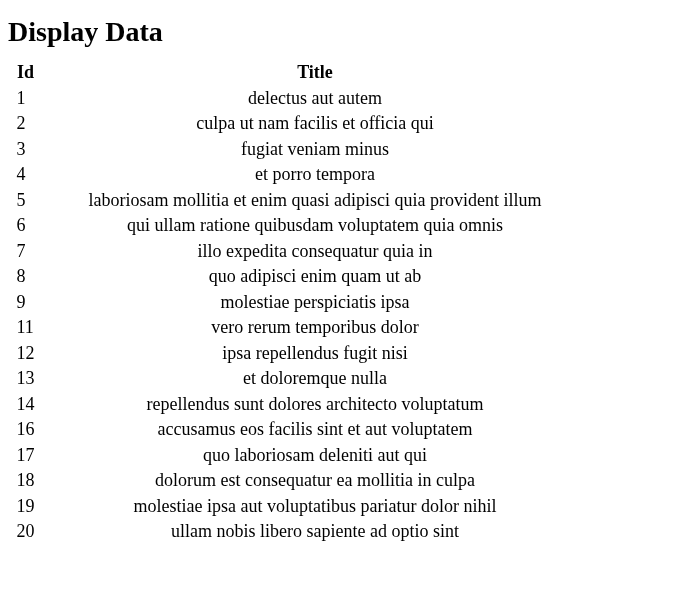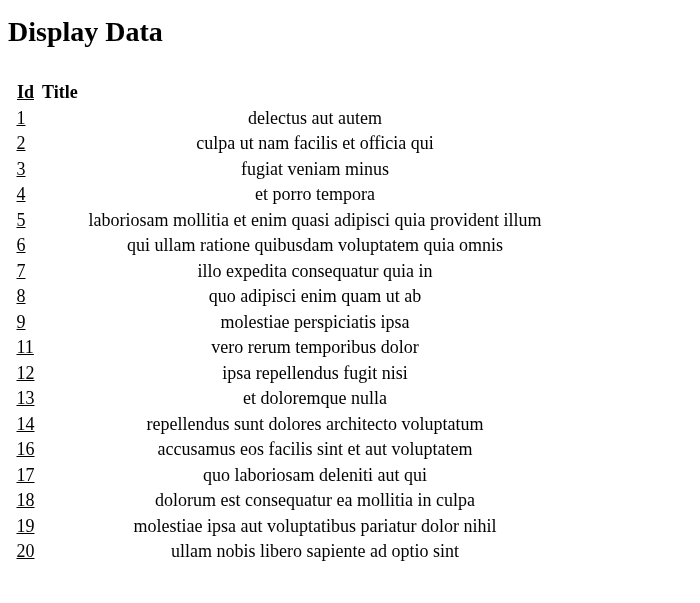--- a/index.html
+++ b/index.html
@@ -7,50 +7,49 @@
     color: #000000;
   }
   body {
     margin: 8px;
     width: 684px;
     font-family: "Liberation Serif", "DejaVu Serif", serif;
   }
   h1.page-title {
     font-size: 28px;
     font-weight: bold;
-    margin: 8px 0 32px 0;
+    margin: 8px 0 12px 0;
     line-height: 1.15;
   }
   table.data-table {
     border-collapse: separate;
     border-spacing: 0;
     border: none;
   }
   th, td {
     font-size: 18px;
     line-height: 25.5px;
     padding: 0;
     border: none;
     vertical-align: baseline;
     white-space: nowrap;
   }
   th { font-weight: bold; }
   .col-id {
     width: 18px;
     padding-left: 8.5px;
     padding-right: 3.75px;
-    text-decoration: underline;
   }
   th.col-id { text-align: center; }
   td.col-id { text-align: left; }
   .col-title {
     width: 546px;
     padding-left: 3.75px;
   }
-  th.col-title { text-align: left; }
+  th.col-title { text-align: center; }
   td.col-title { text-align: center; }
 </style>
 </head>
 <body>
 
 <h1 class="page-title">Display Data</h1>
 
 <table class="data-table">
   <thead>
     <tr>

